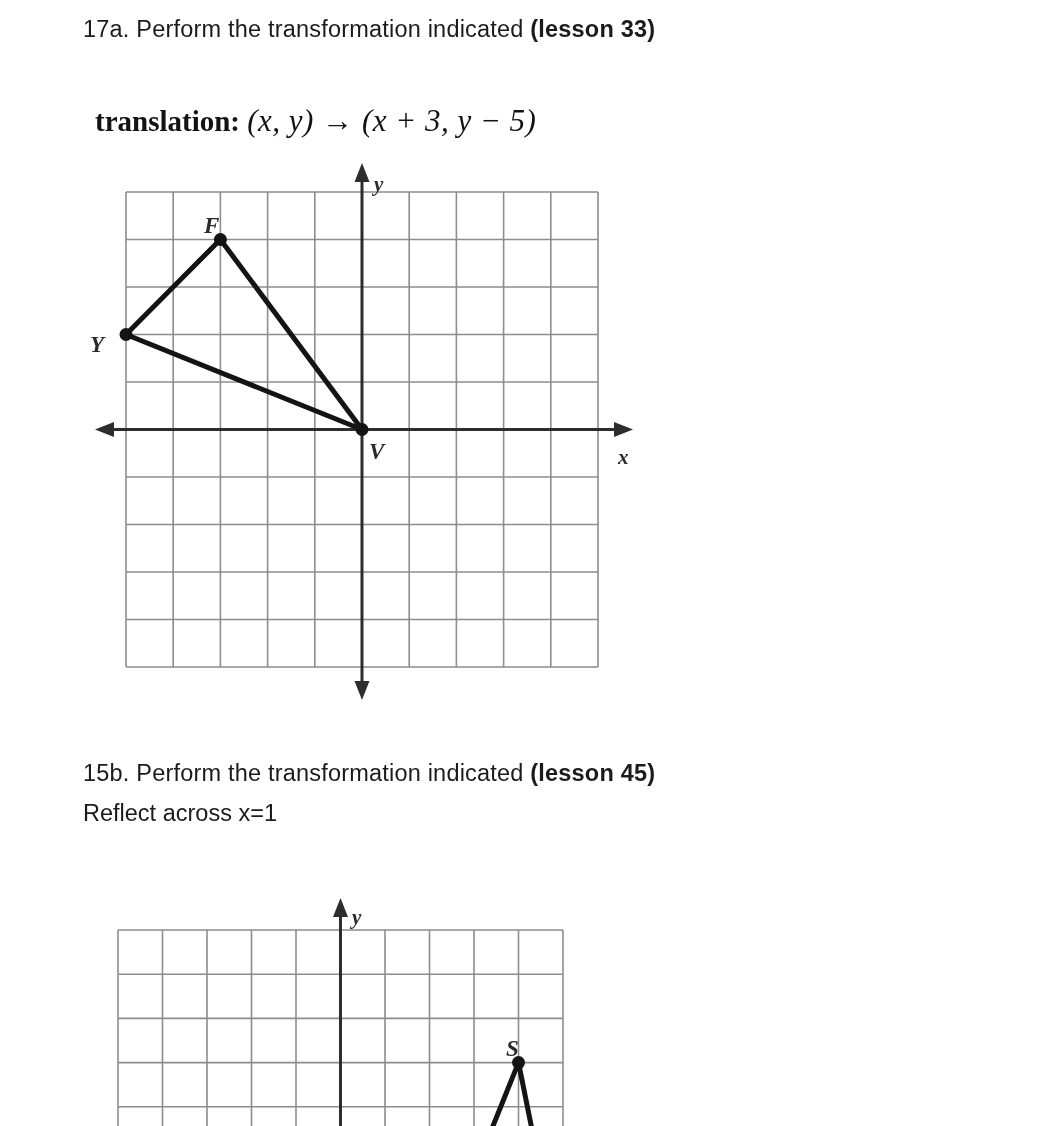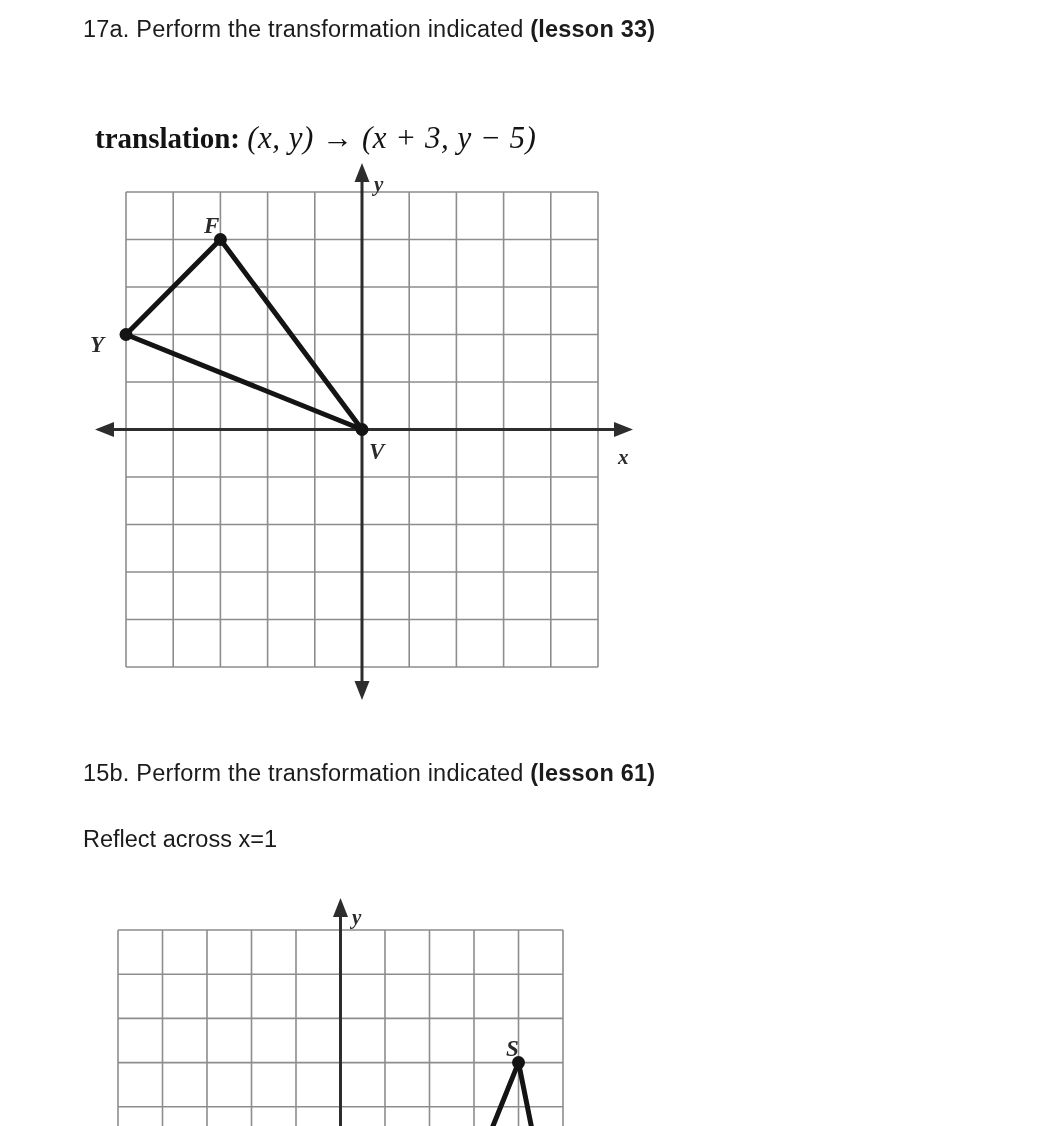--- a/index.html
+++ b/index.html
@@ -1,24 +1,24 @@
 <!DOCTYPE html>
 <html><head>
 <meta charset="utf-8">
 <style>
   html,body{margin:0;padding:0;background:#fff;}
   .page{position:relative;width:988px;height:1126px;background:#ffffff;overflow:hidden;
         font-family:"Liberation Sans",sans-serif;}
   .ptitle{position:absolute;left:83px;font:400 23.5px "Liberation Sans",sans-serif;
           color:#1b1b1b;white-space:pre;letter-spacing:.2px;}
   .ptitle b{font-weight:700;}
-  .mline{position:absolute;left:95px;top:120px;white-space:pre;text-align:right;}
+  .mline{position:absolute;left:95px;top:103px;white-space:pre;text-align:right;}
   .mlabel{font:700 29px "Liberation Serif",serif;color:#131313;}
   .mformula{font:italic 400 31px "Liberation Serif",serif;color:#131313;letter-spacing:.5px;}
-  .rline{position:absolute;left:83px;top:800px;font:400 23.5px "Liberation Sans",sans-serif;color:#1b1b1b;margin-top:26px;}
+  .rline{position:absolute;left:83px;top:800px;font:400 23.5px "Liberation Sans",sans-serif;color:#1b1b1b;}
   svg{position:absolute;left:0;filter:blur(.3px);}
   .flabel-axis{font:italic 600 21px "Liberation Serif",serif;}
   .flabel-vertex{font:italic 700 23px "Liberation Serif",serif;}
 </style>
 </head>
 <body>
 
 <div class="page">
 
   <div class="ptitle" style="top:16px"><span>17a. Perform the transformation indicated </span><b>(lesson 33)</b></div>
@@ -64,21 +64,21 @@
         <circle cx="126" cy="179.5" r="6.5" fill="#141414"></circle>
         <circle cx="362" cy="274.5" r="6.5" fill="#141414"></circle>
       </g>
       <text x="374" y="36" fill="#2a2a2a" class="flabel-axis">y</text>
       <text x="618" y="309" fill="#2a2a2a" class="flabel-axis">x</text>
       <text x="204" y="78" fill="#2a2a2a" class="flabel-vertex">F</text>
       <text x="90" y="197" fill="#2a2a2a" class="flabel-vertex">Y</text>
       <text x="369" y="304" fill="#2a2a2a" class="flabel-vertex">V</text>
     </svg>
 
-  <div class="ptitle" style="top:760px"><span>15b. Perform the transformation indicated </span><b>(lesson 61)</b></div>
+  <div class="ptitle" style="top:760px"><span>15b. Perform the transformation indicated </span><b>(lesson 45)</b></div>
 
   <div class="rline">Reflect across x=1</div>
 
   <svg id="fig-17b" style="top:893px" width="700" height="233" viewBox="0 0 700 233">
       <g>
         <line x1="118" y1="37" x2="118" y2="233" stroke="#8d8d8d" stroke-width="1.6"></line>
         <line x1="162.5" y1="37" x2="162.5" y2="233" stroke="#8d8d8d" stroke-width="1.6"></line>
         <line x1="207" y1="37" x2="207" y2="233" stroke="#8d8d8d" stroke-width="1.6"></line>
         <line x1="251.5" y1="37" x2="251.5" y2="233" stroke="#8d8d8d" stroke-width="1.6"></line>
         <line x1="296" y1="37" x2="296" y2="233" stroke="#8d8d8d" stroke-width="1.6"></line>

